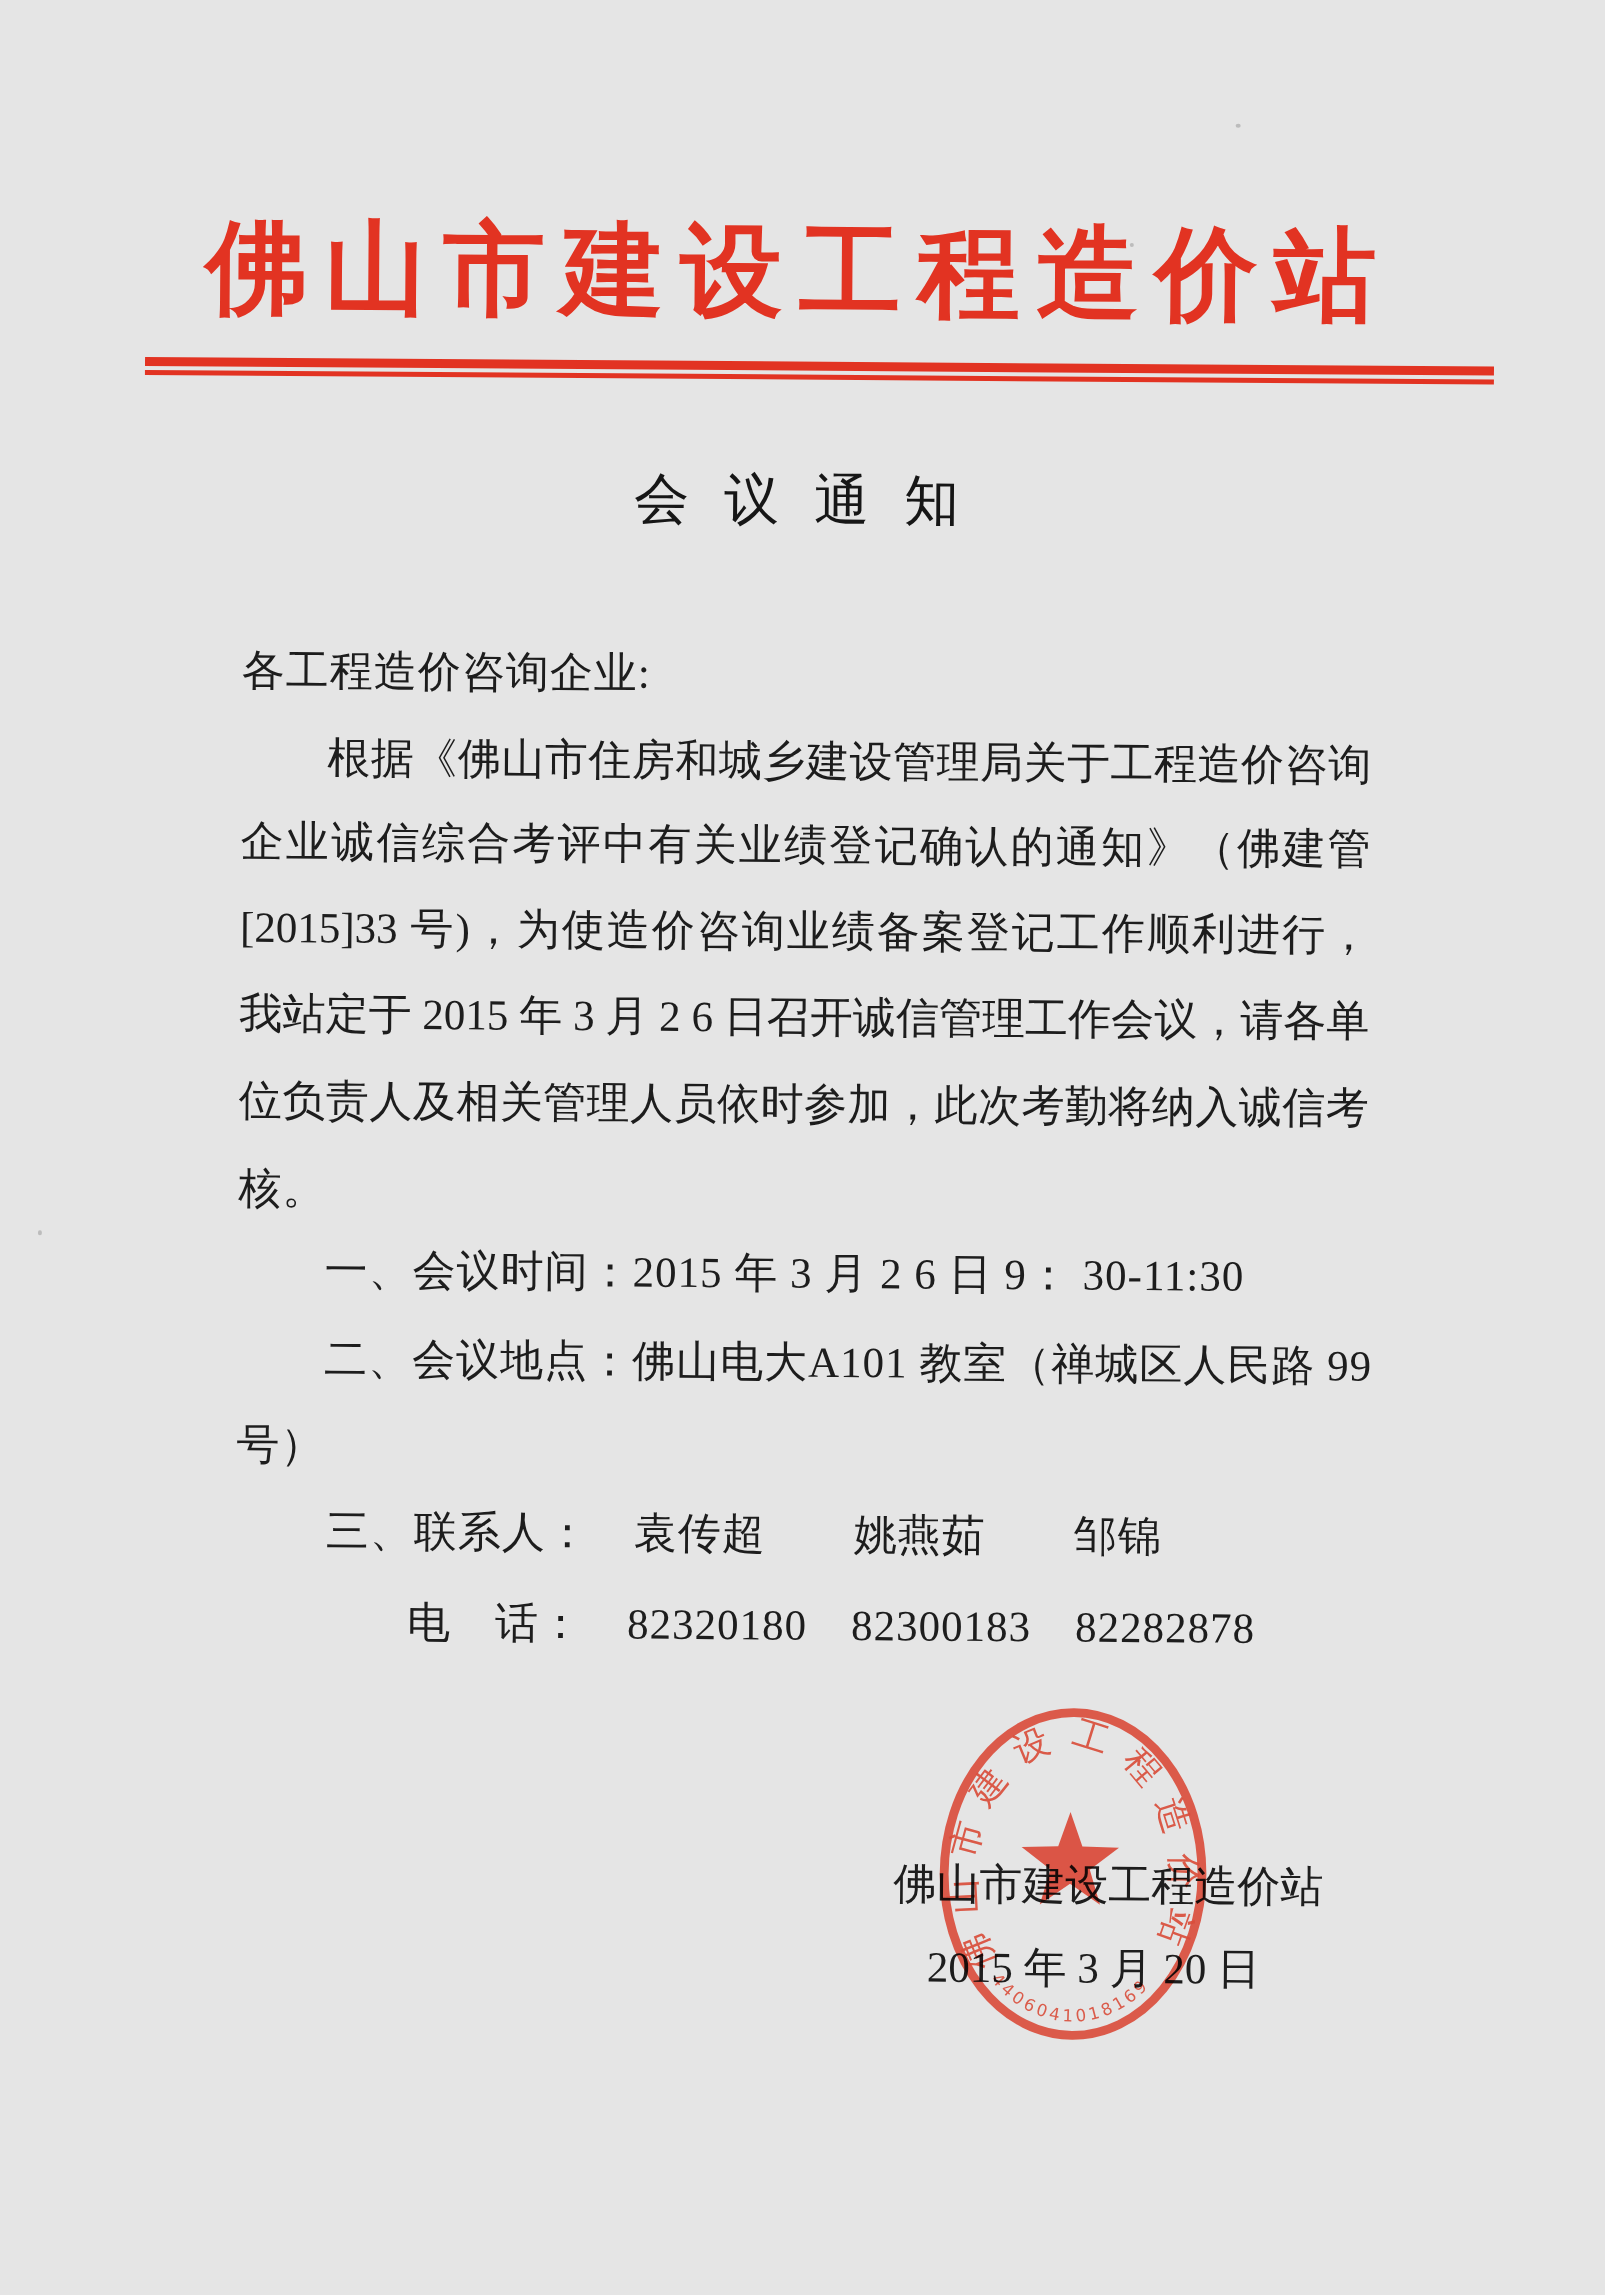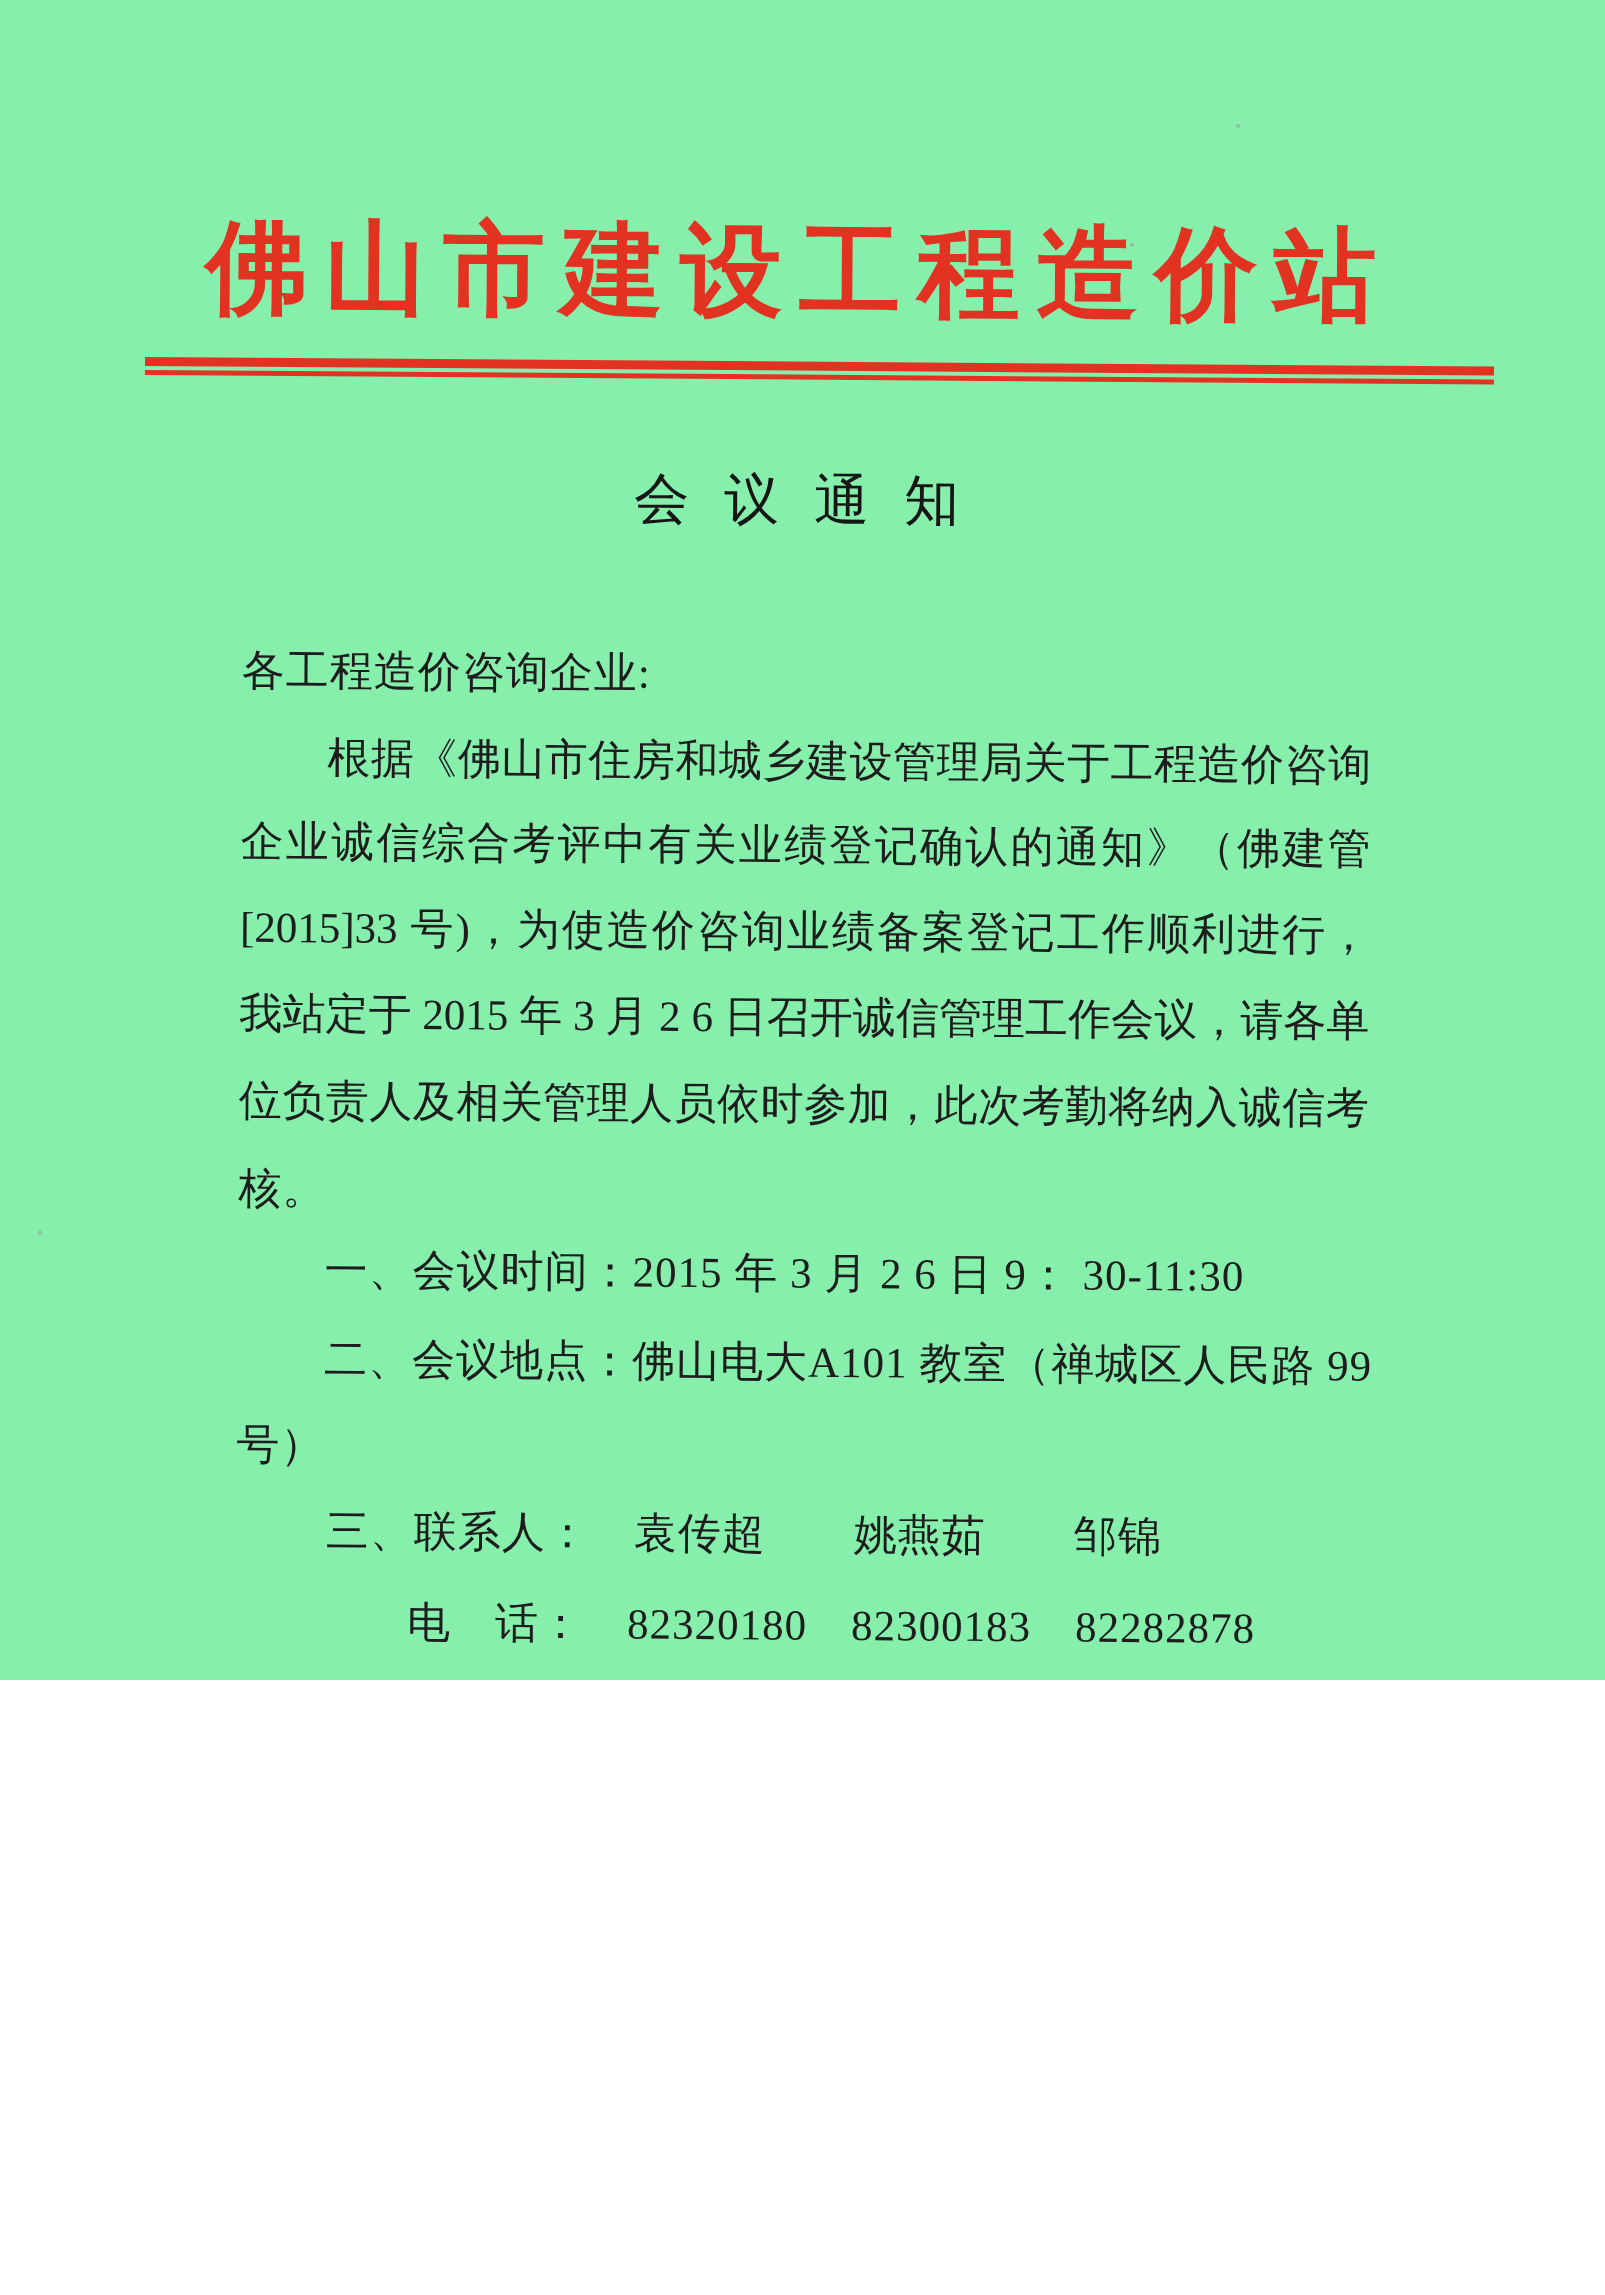--- a/index.html
+++ b/index.html
@@ -1,19 +1,19 @@
 <!DOCTYPE html>
 <html><head>
 <meta charset="utf-8">
 <style>
   html,body{margin:0;padding:0;background:#ffffff;}
   .page{
     position:relative;
-    width:1606px;height:1680px;
-    background:#86efac;
+    width:1606px;height:2295px;
+    background:#e5e5e5;
     overflow:hidden;
     font-family:"Liberation Serif","DejaVu Serif",serif;
     color:#1d1d1d;
   }
   .tilt{
     position:absolute;left:0;top:0;width:100%;height:100%;
     transform:rotate(0.4deg);
     transform-origin:138px 364px;
   }
   .letterhead{

